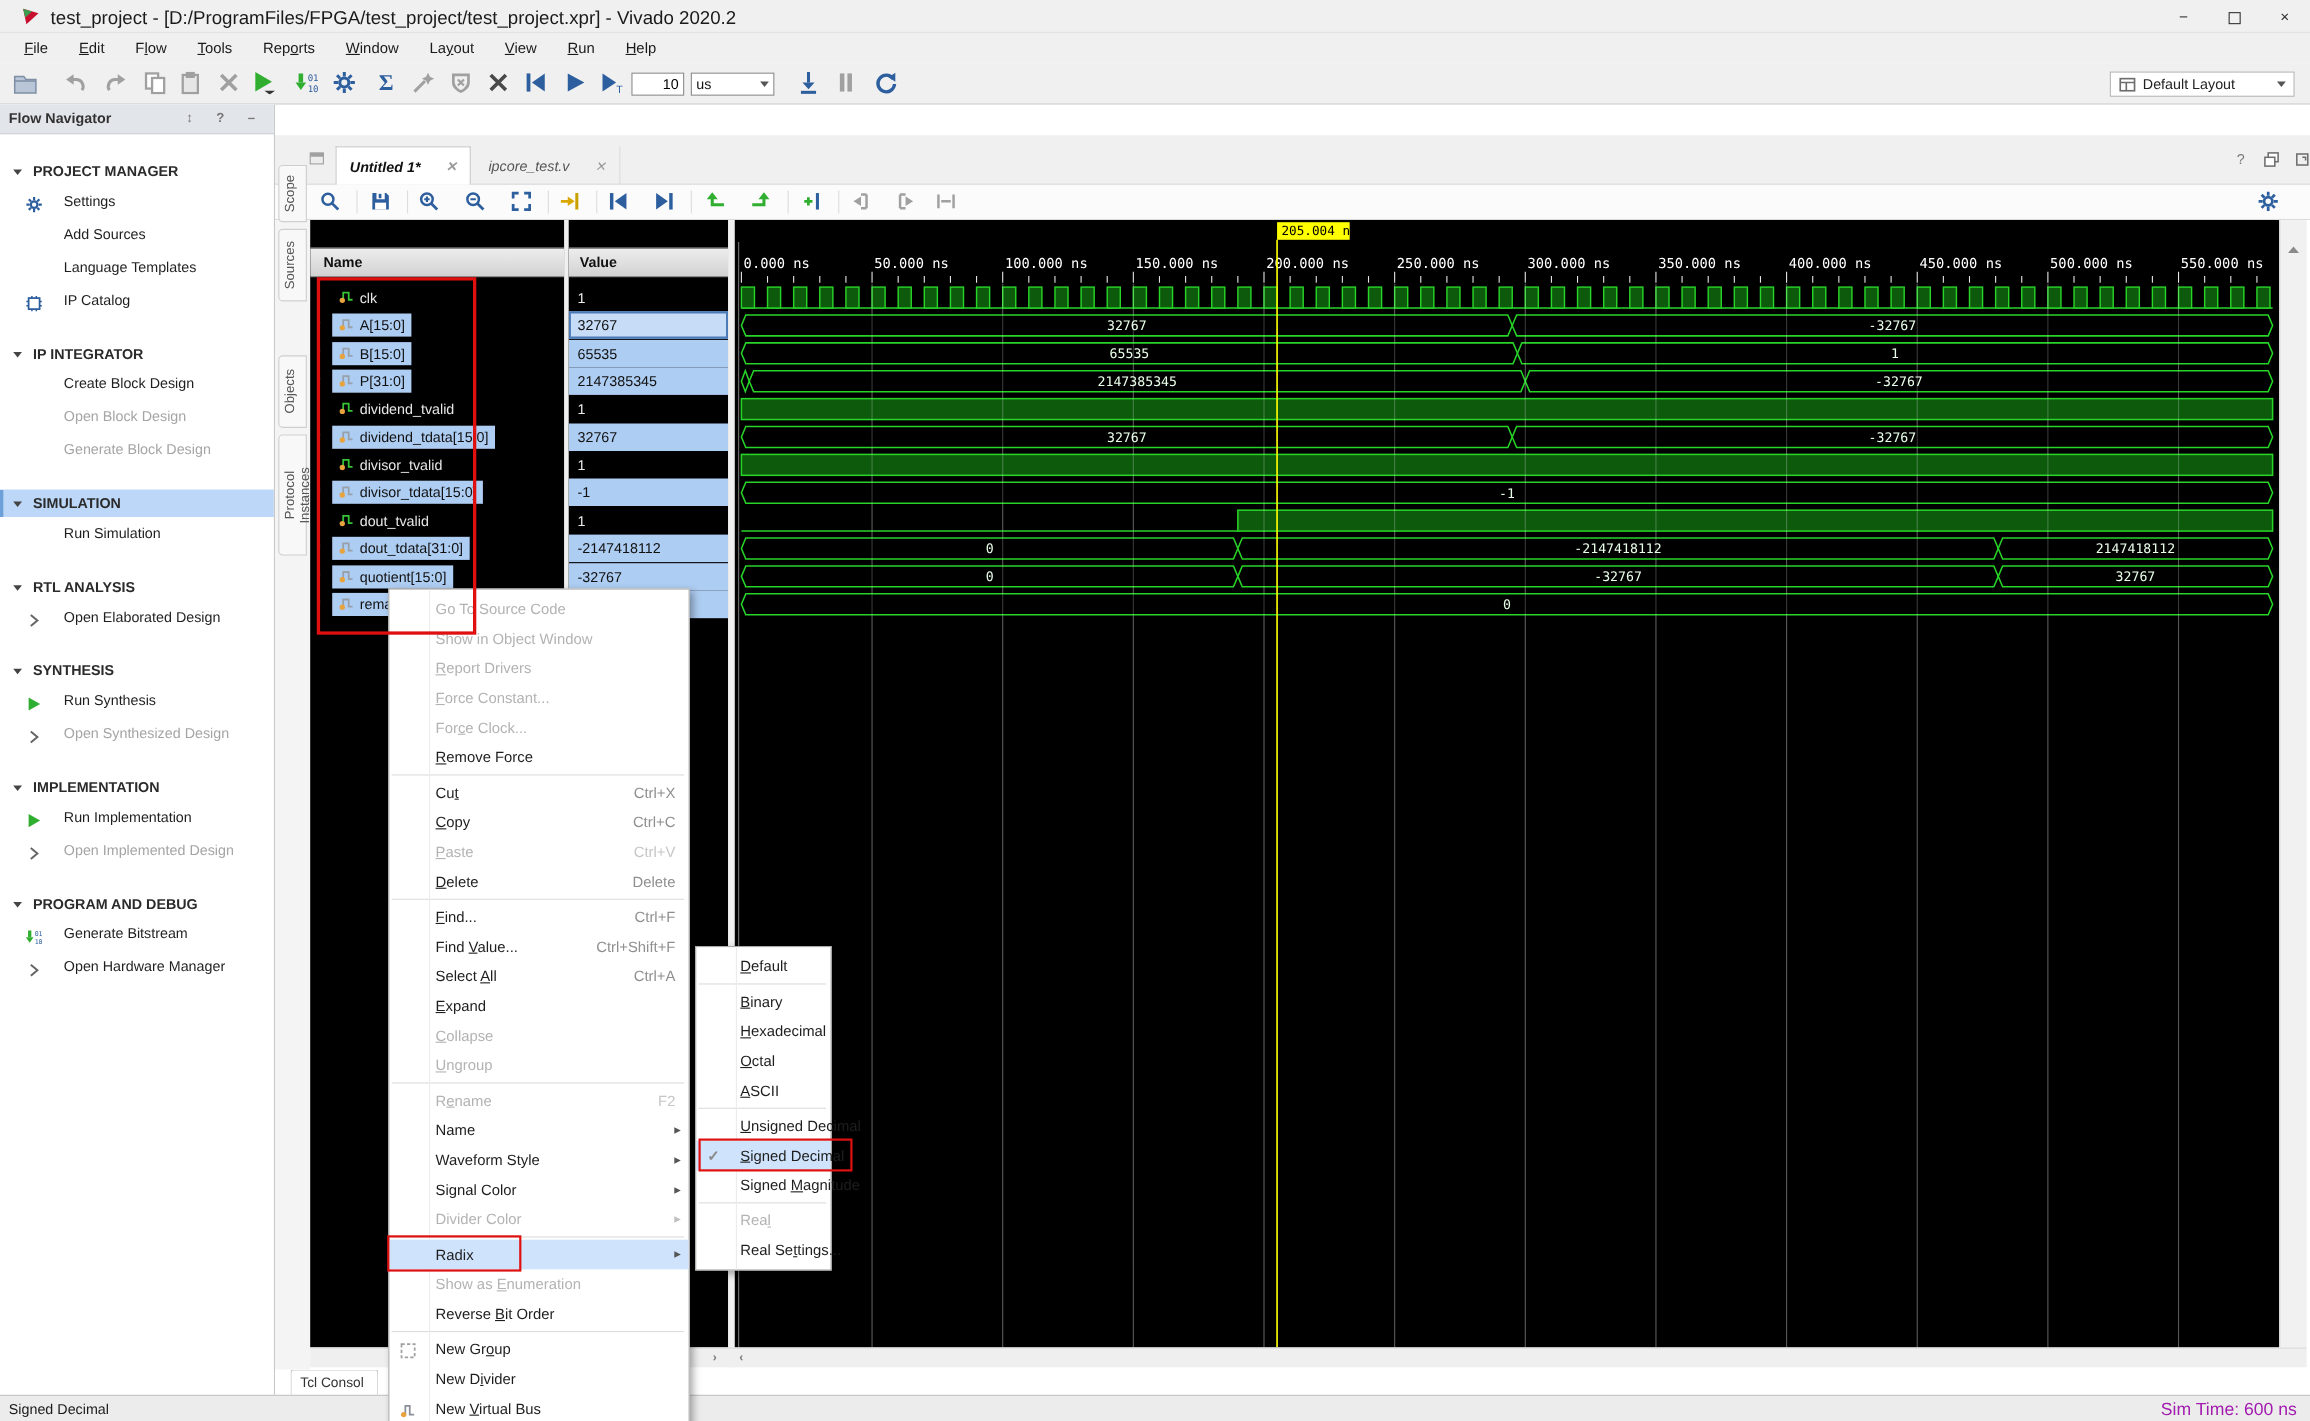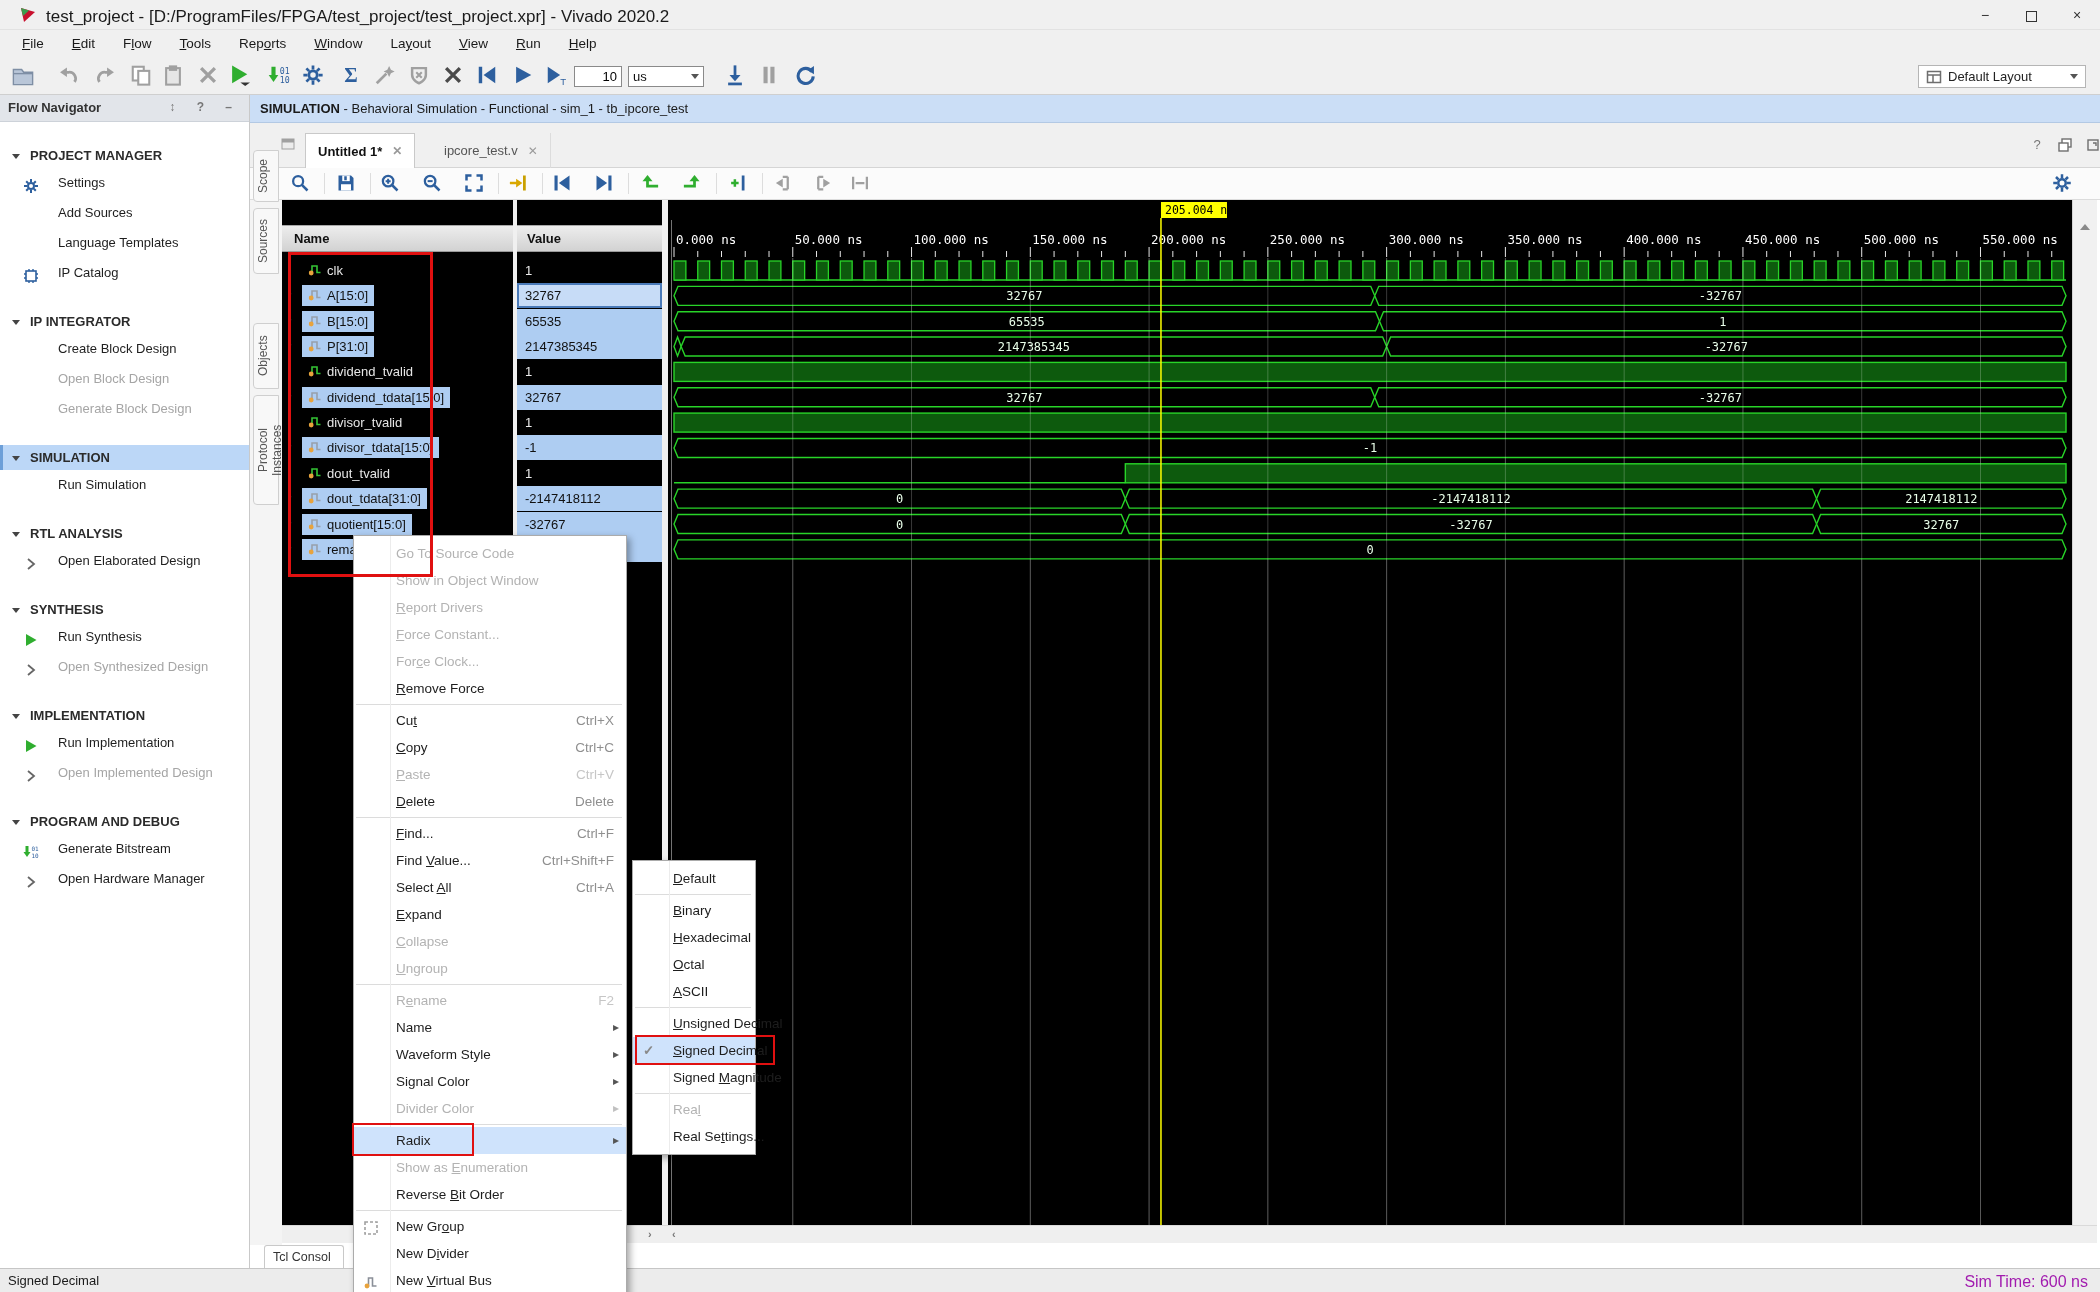--- a/index.html
+++ b/index.html
@@ -46,21 +46,21 @@
   .fn-icon { position:absolute; left:23px; top:7px; width:16px; height:16px; }
   .fn-icon svg { width:16px; height:16px; }
 
   
   #sim-banner { left:250px; top:95px; width:1850px; height:28px; background:#cbdef6; border-bottom:1px solid #b3c9e4; padding:6px 10px; font-size:13px; color:#1a1a1a; }
   #sim-banner b { font-weight:bold; }
 
   
   #tabstrip { left:250px; top:123px; width:1850px; height:45px; background:#f0f0f0; border-bottom:1px solid #d5d5d5; }
   #pane-icon { position:absolute; left:30px; top:13px; width:16px; height:16px; }
-  .etab { position:absolute; top:10px; height:35px; display:flex; align-items:center; gap:10px; padding:0 12px; font-size:13px; }
+  .etab { position:absolute; top:10px; height:35px; display:flex; align-items:center; gap:23px; padding:0 12px; font-size:13px;font-style:italic; }
   .etab.active { background:#fff; border:1px solid #c9c9c9; border-bottom:none; font-weight:bold; color:#111; }
   .etab.inactive { color:#555; border-right:1px solid #dcdcdc; }
   .tab-close { color:#9a9a9a; font-size:12px; }
   .wicn-right { position:absolute; top:14px; width:18px; height:18px; color:#777; font-size:13px; text-align:center; }
   .wicn-right svg { width:16px; height:16px; }
 
   
   #wavetoolbar { left:250px; top:168px; width:1850px; height:32px; background:#fbfbfb; border-bottom:1px solid #dcdcdc; }
   .wticn { position:absolute; top:5px; width:20px; height:20px; }
   .wticn svg { width:20px; height:20px; }
@@ -303,23 +303,20 @@
               <polygon points="0.5,8 7.5,8 4,13" fill="#2fae2f"></polygon>
               <text x="8.5" y="7" font-size="6" fill="#2d5f9e" font-family="monospace">01</text>
               <text x="8.5" y="14" font-size="6" fill="#2d5f9e" font-family="monospace">10</text>
             </svg></span><span>Generate Bitstream</span></div>
         <div class="fn-item"><span class="fn-icon"><svg viewBox="0 0 16 16" xmlns="http://www.w3.org/2000/svg">
               <path d="M5 3 l6 5 -6 5" fill="none" stroke="#666" stroke-width="1.8"></path>
             </svg></span><span>Open Hardware Manager</span></div>
       </div>
   </div>
 
-  <div class="abs" id="sim-banner">
-    <b>SIMULATION</b><span> - Behavioral Simulation - Functional - sim_1 - tb_ipcore_test</span>
-  </div>
 
   <div class="abs" id="tabstrip">
     <span id="pane-icon"><svg viewBox="0 0 16 16" xmlns="http://www.w3.org/2000/svg">
           <rect x="2" y="3" width="12" height="10" fill="#ececec" stroke="#a0a0a0"></rect>
           <rect x="2" y="3" width="12" height="3.5" fill="#a0a0a0"></rect>
         </svg></span>
     <div class="etab active" style="left:55px">
       <span>Untitled 1*</span>
       <span class="tab-close">✕</span>
     </div>

